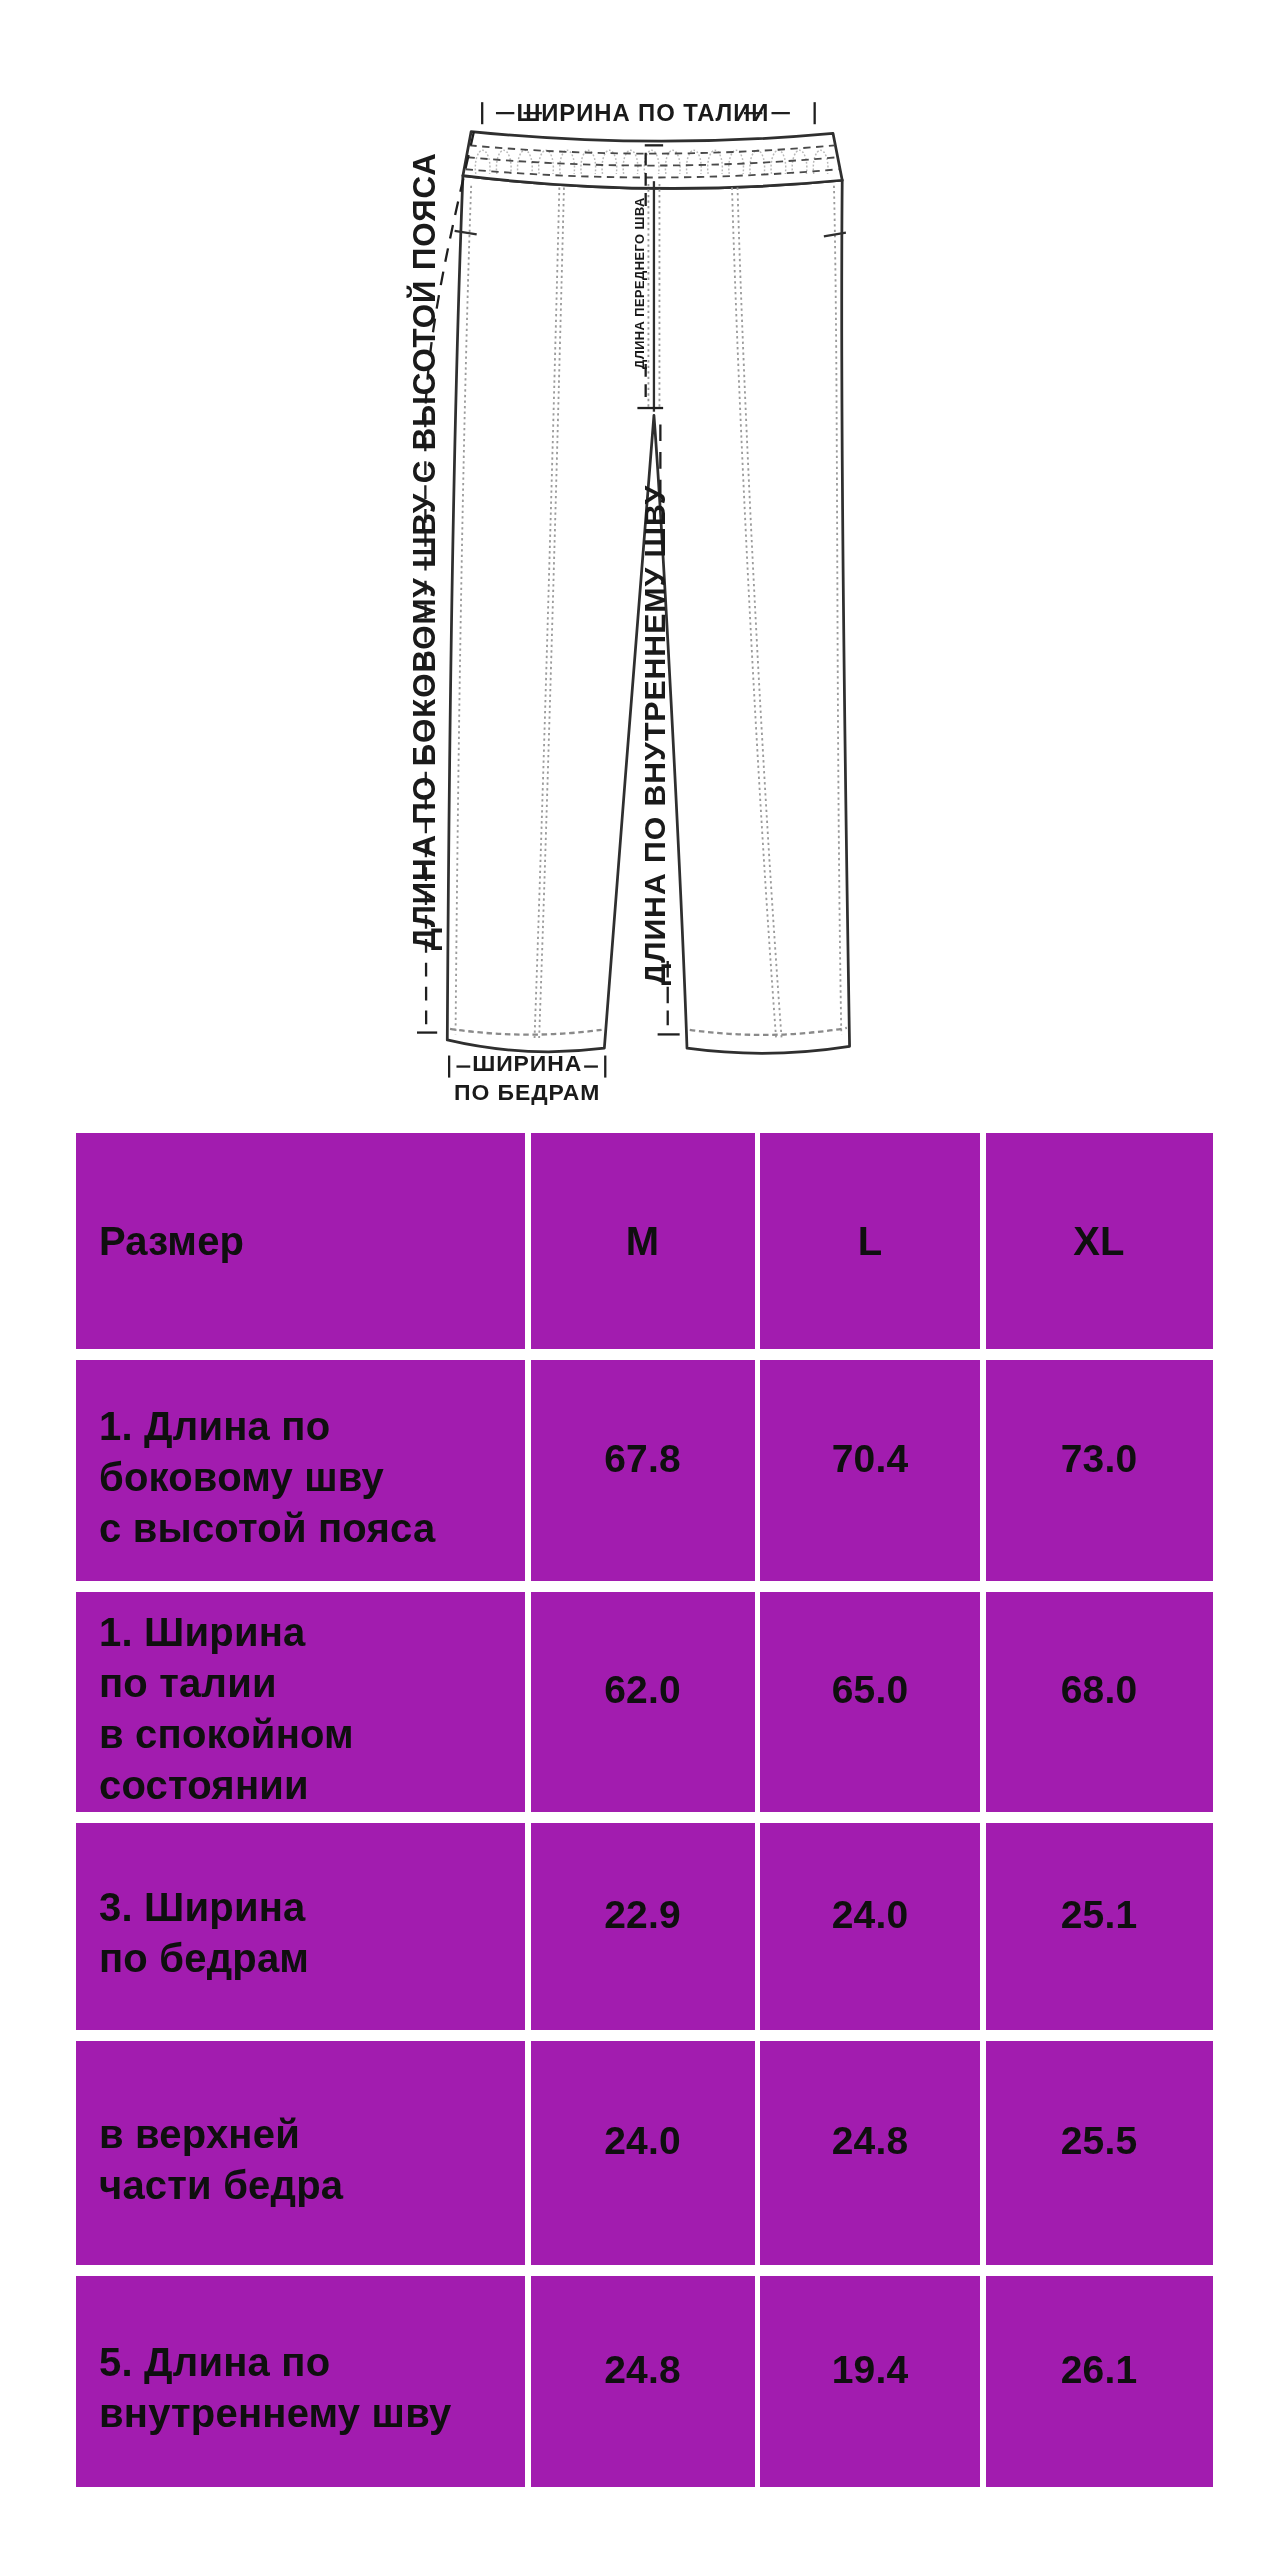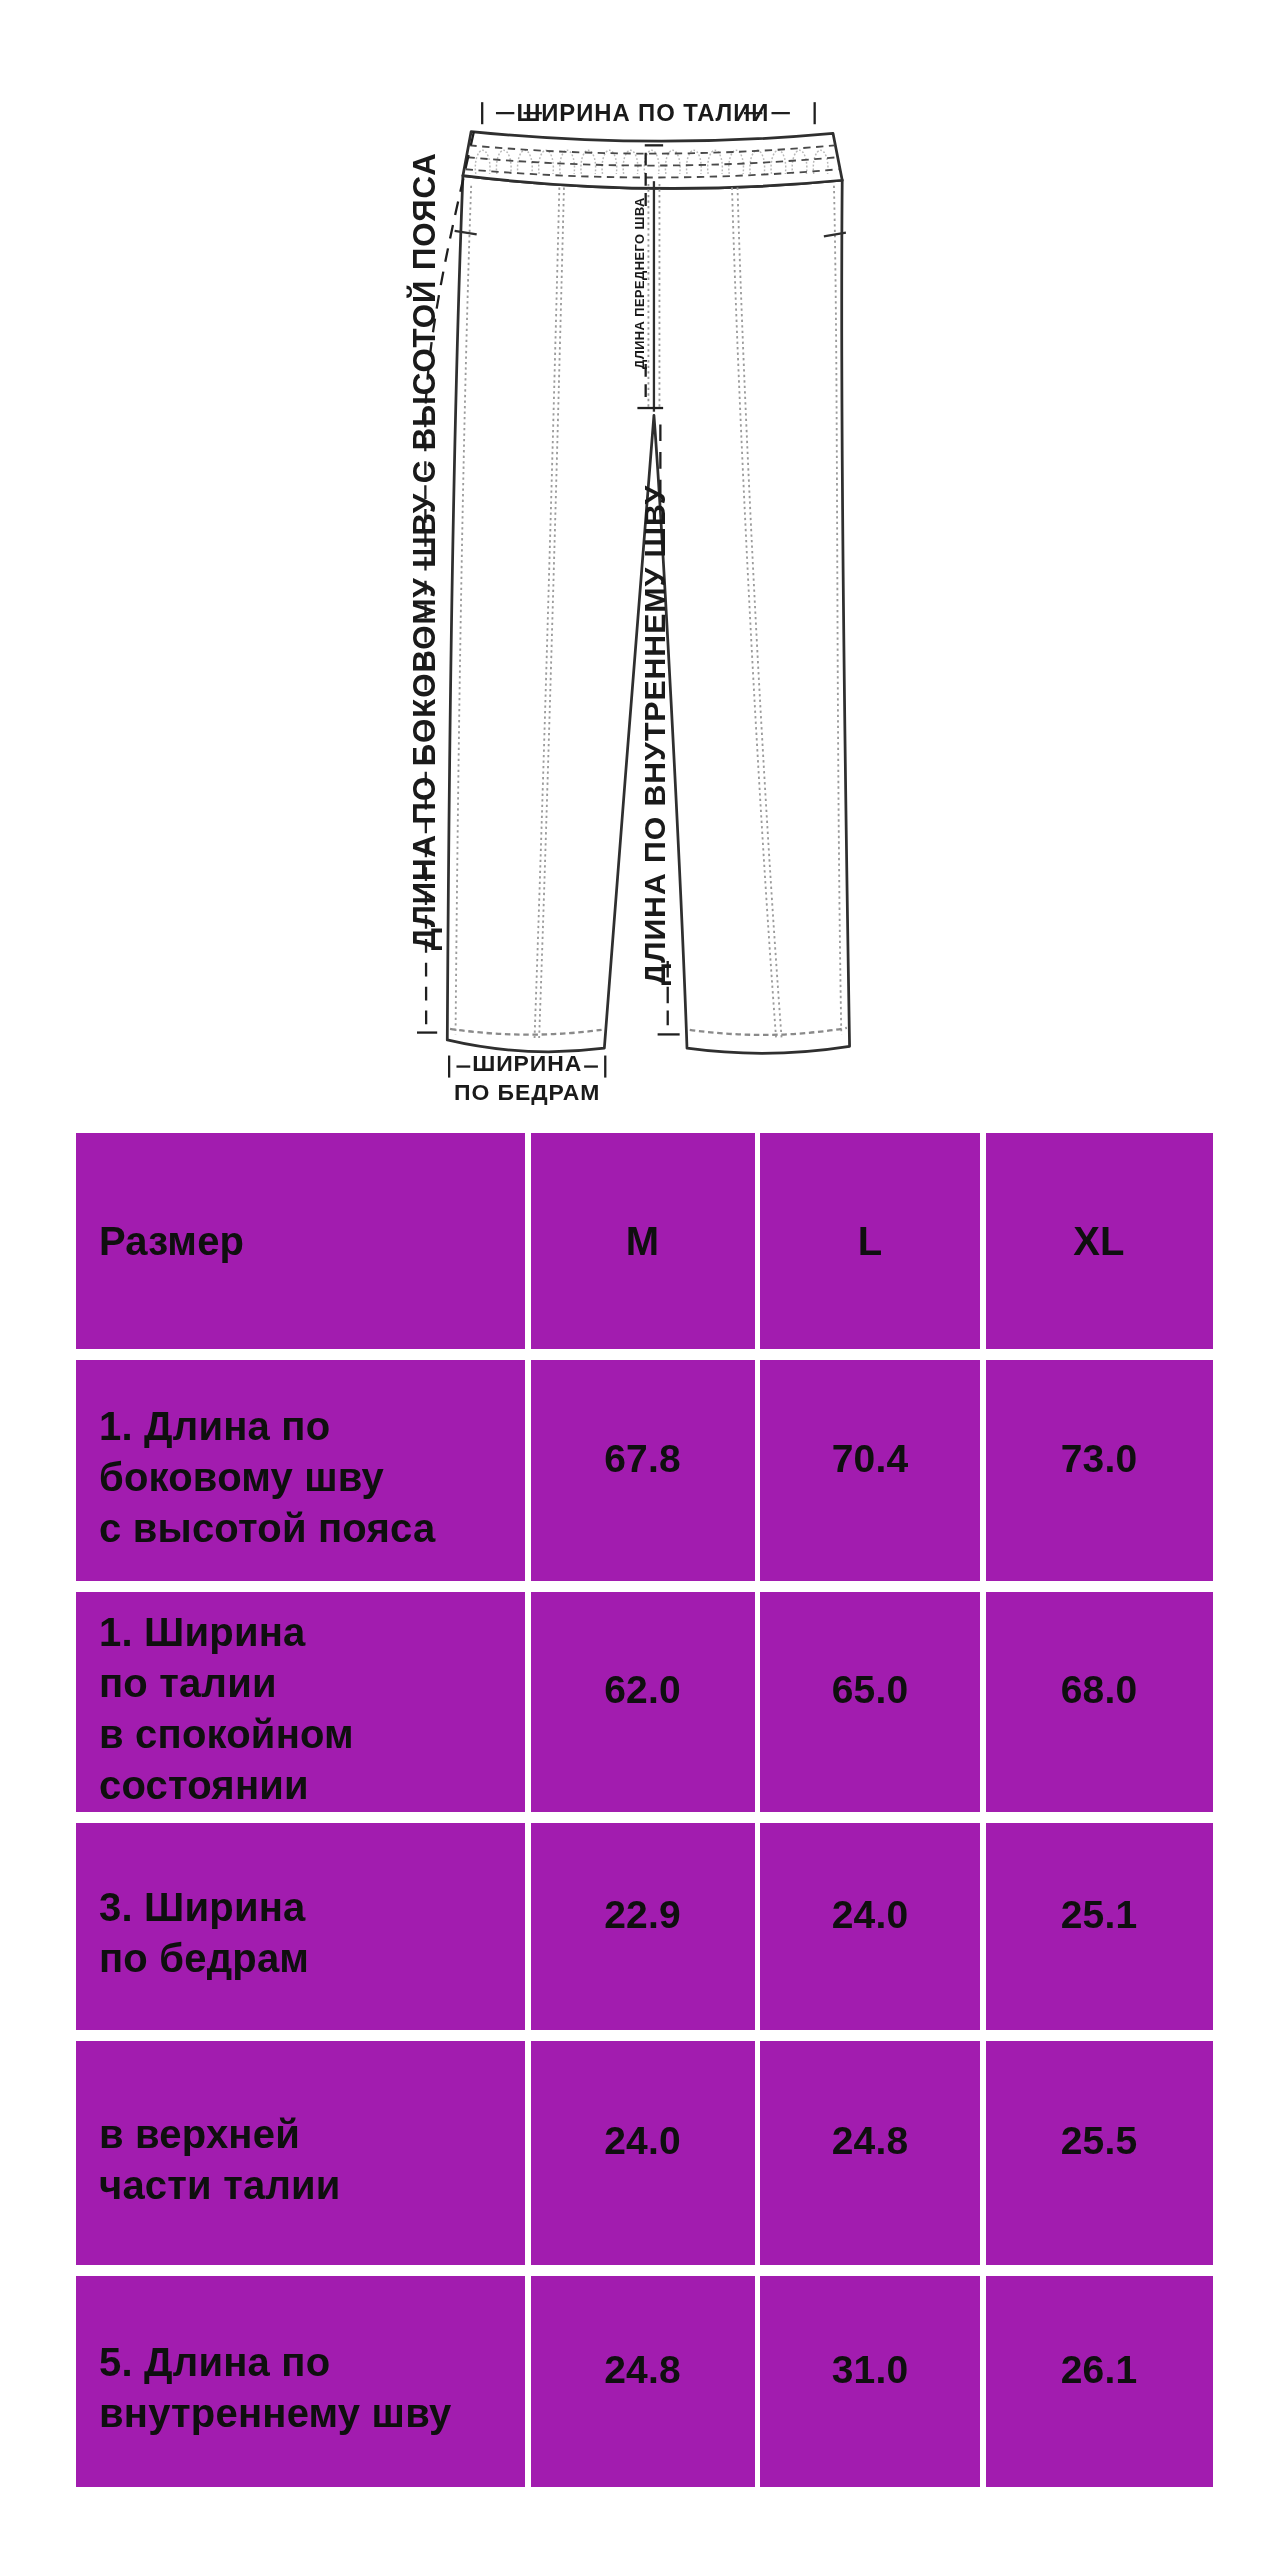--- a/index.html
+++ b/index.html
@@ -171,40 +171,40 @@
     </div>
   <div class="cell value-cell">
       <span>24.0</span>
     </div>
   <div class="cell value-cell">
       <span>25.1</span>
     </div>
 
   <div class="cell label-cell">
     <span>в верхней</span>
-    <span>части талии</span>
+    <span>части бедра</span>
   </div>
   <div class="cell value-cell">
       <span>24.0</span>
     </div>
   <div class="cell value-cell">
       <span>24.8</span>
     </div>
   <div class="cell value-cell">
       <span>25.5</span>
     </div>
 
   <div class="cell label-cell">
     <span>5. Длина по</span>
     <span>внутреннему шву</span>
   </div>
   <div class="cell value-cell">
       <span>24.8</span>
     </div>
   <div class="cell value-cell">
-      <span>31.0</span>
+      <span>19.4</span>
     </div>
   <div class="cell value-cell">
       <span>26.1</span>
     </div>
 
 </div>
 
 
 </body></html>

